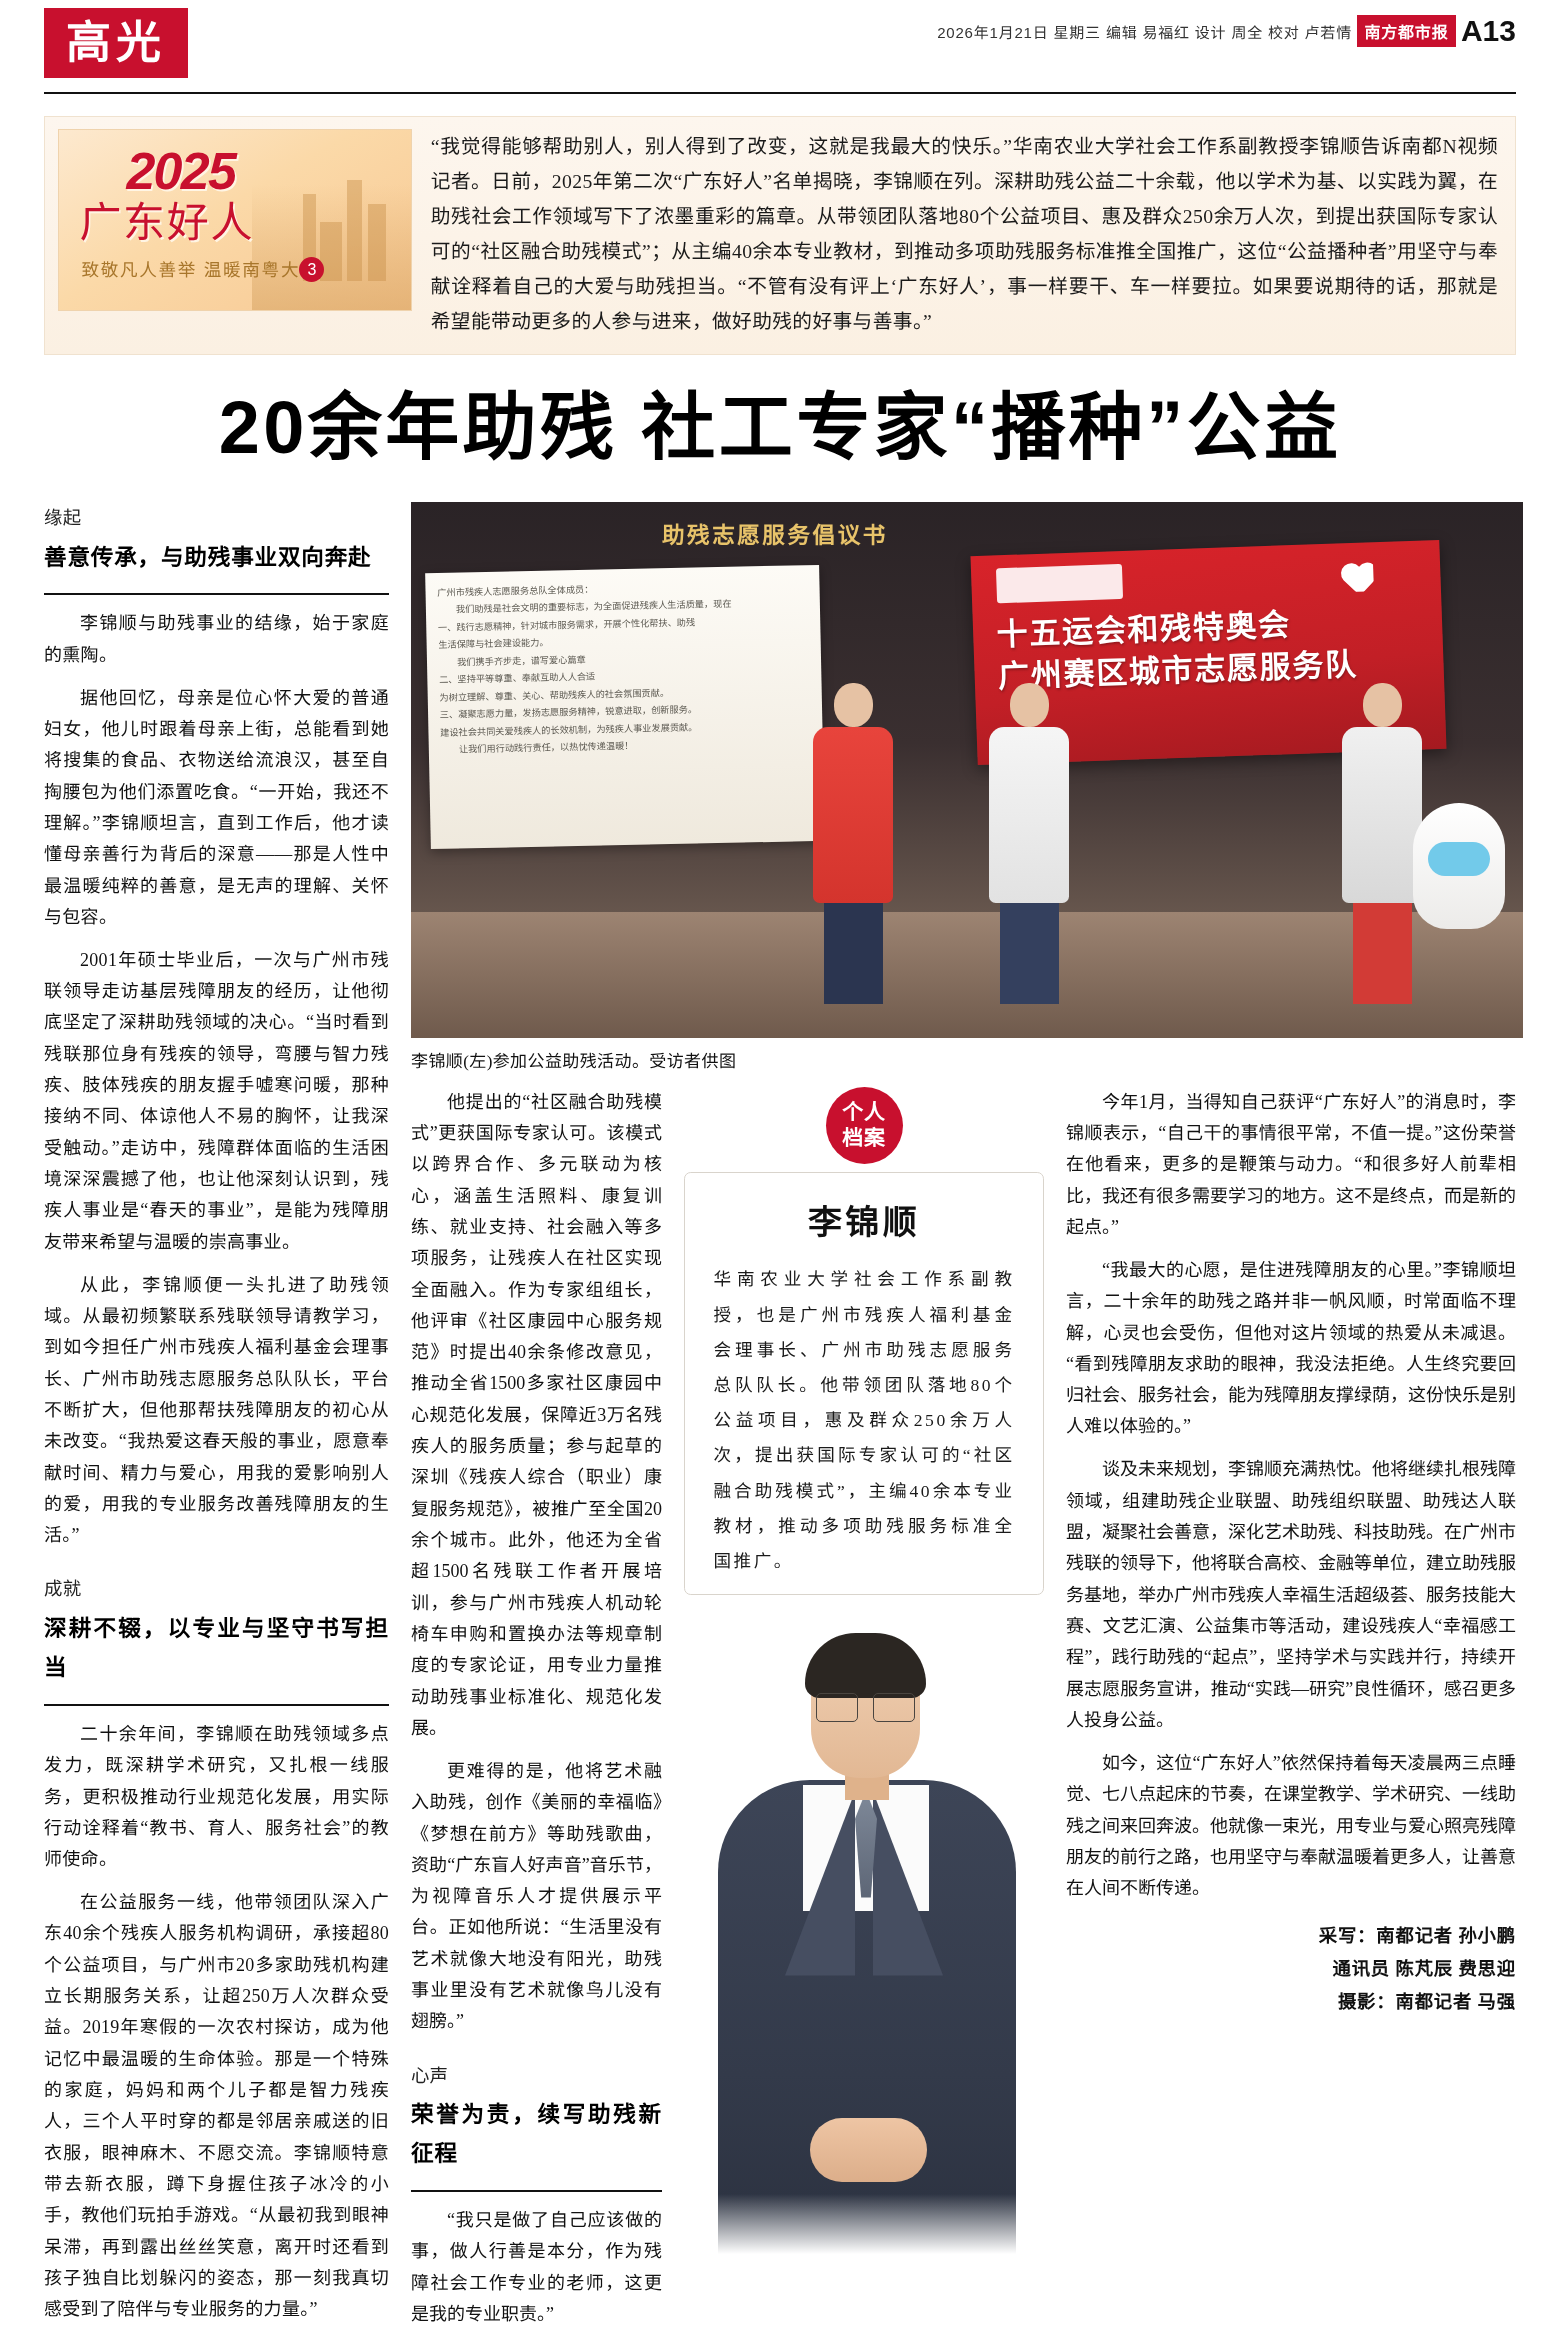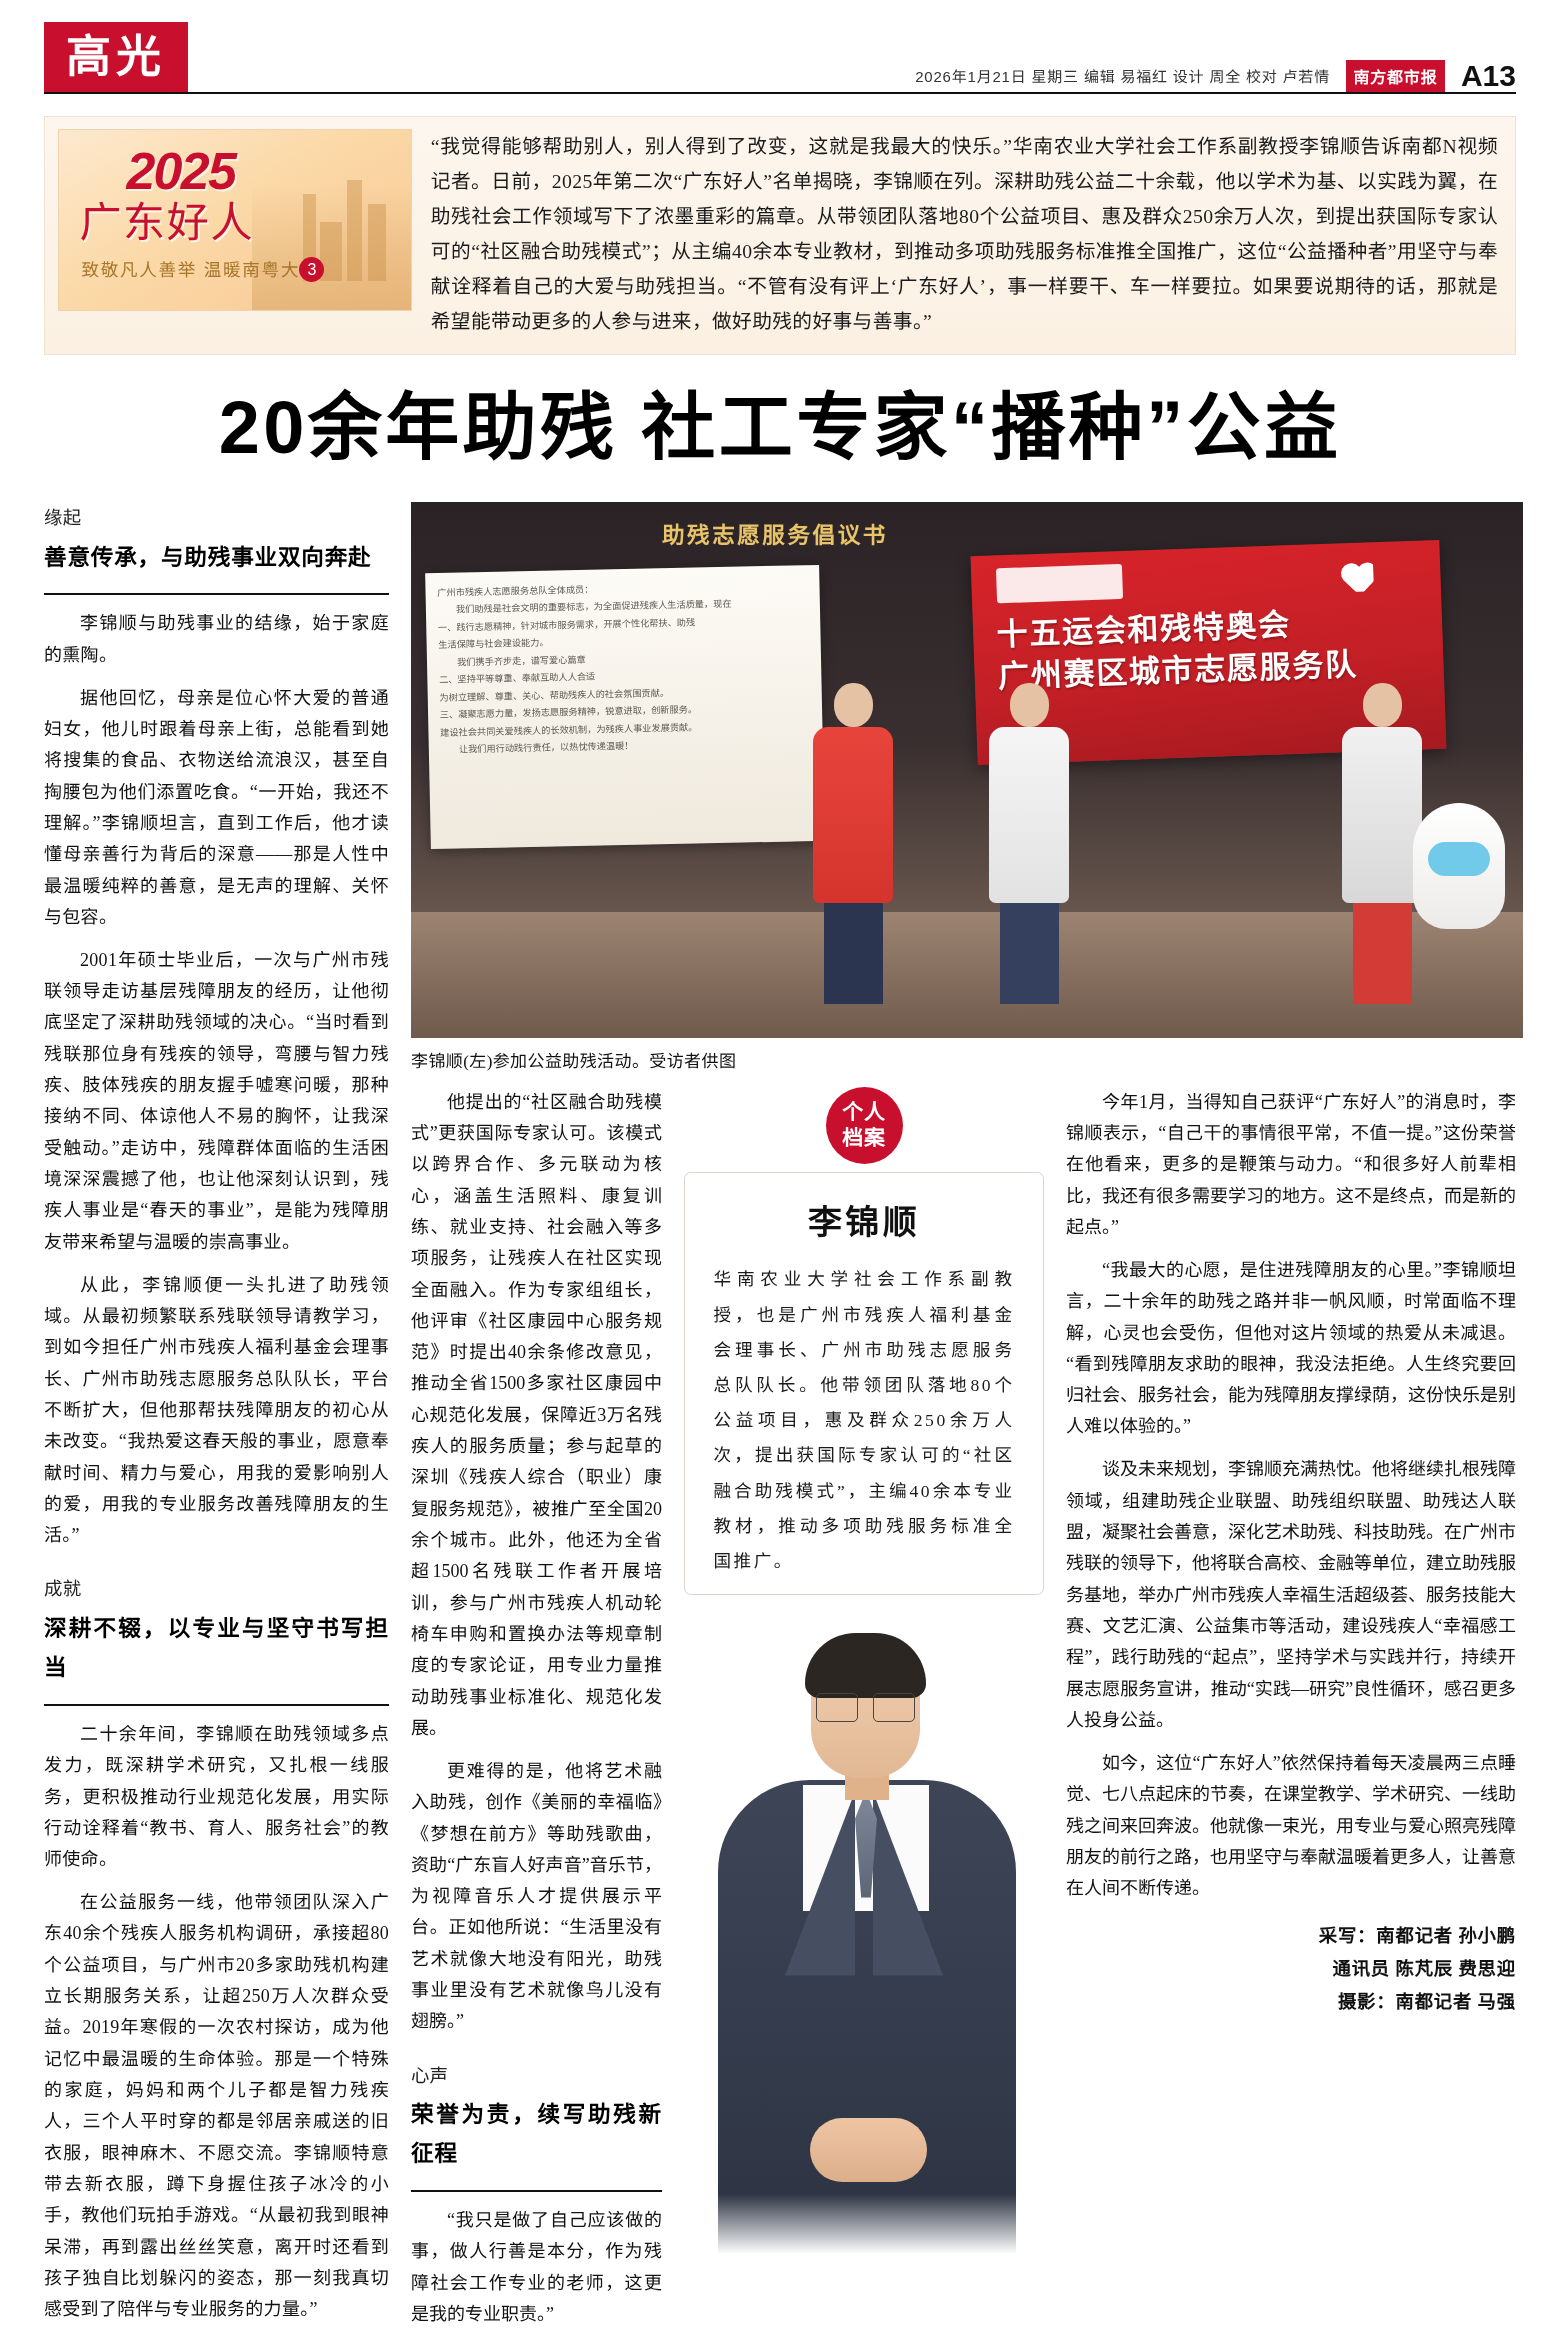--- a/index.html
+++ b/index.html
@@ -22,38 +22,38 @@
     box-sizing: border-box;
     padding: 0 44px;
   }
 
   
   .masthead {
     position: relative;
     height: 92px;
     border-bottom: 2.5px solid #111;
     display: flex;
-    align-items: flex-end;
+    align-items: flex-start;
   }
   .mast-badge {
     background: #c8102e;
     color: #fff;
     font-family: "Liberation Sans", sans-serif;
     font-weight: bold;
     font-size: 45px;
     letter-spacing: 5px;
     padding: 11.7px 22px 13.4px 22px;
     line-height: 1;
     margin-top: 8.4px;
   }
   .mast-right {
     margin-left: auto;
     display: flex;
     align-items: center;
-    gap: 16px;
+    gap: 5px;
     margin-top: 15px;
   }
   .mast-info {
     font-family: "Liberation Sans", sans-serif;
     font-size: 15px;
     color: #333;
     letter-spacing: 0.8px;
   }
   .mast-logo {
     background: #c8102e;

